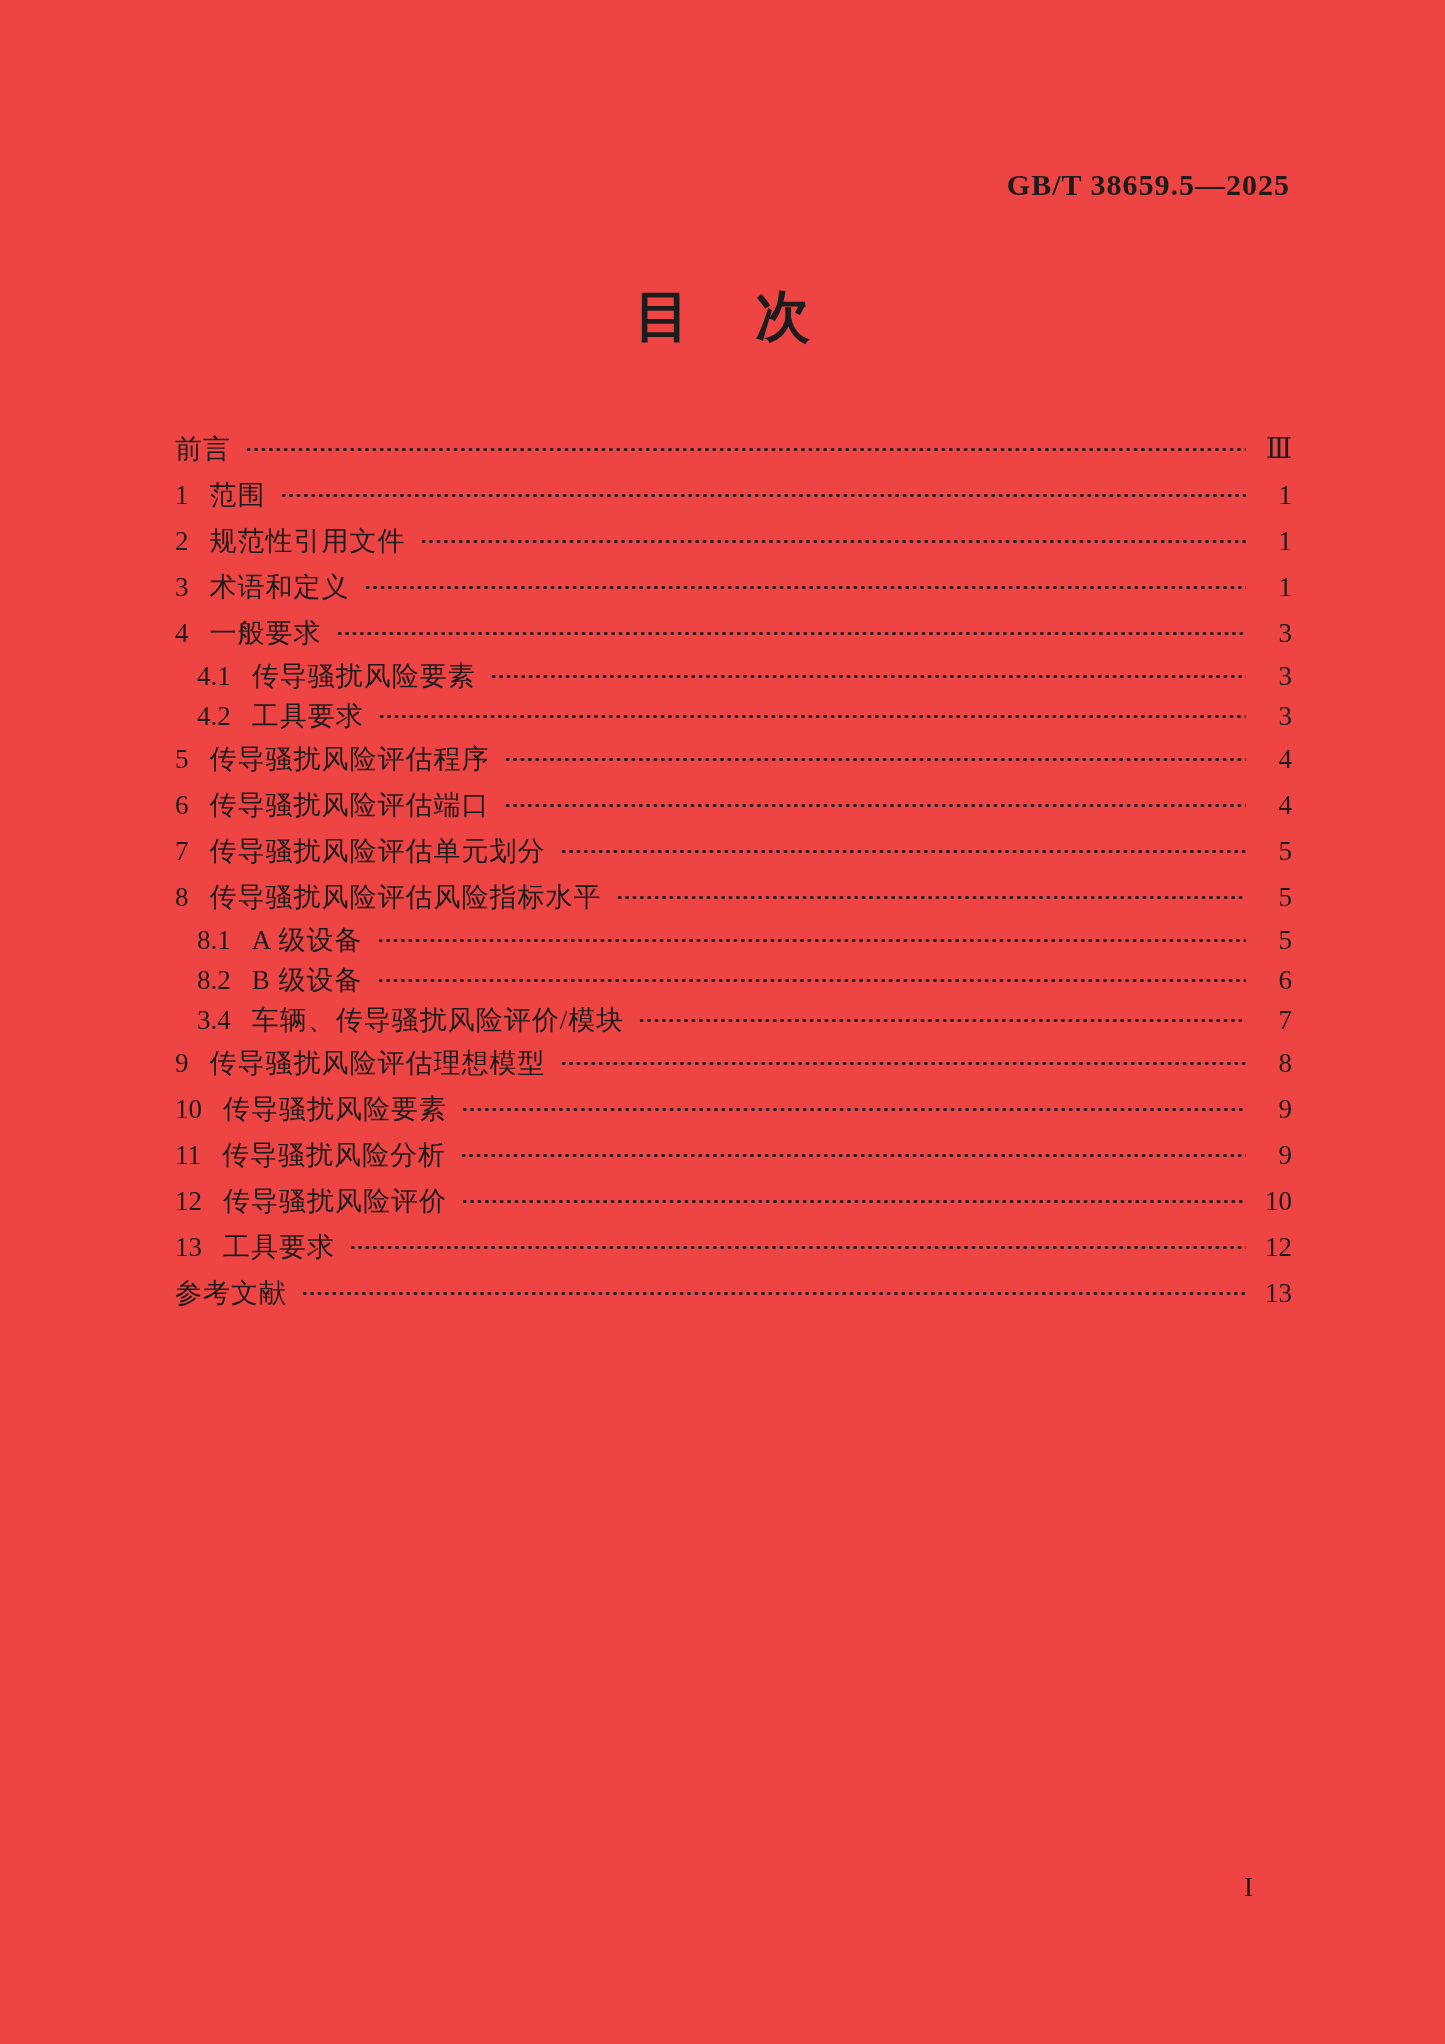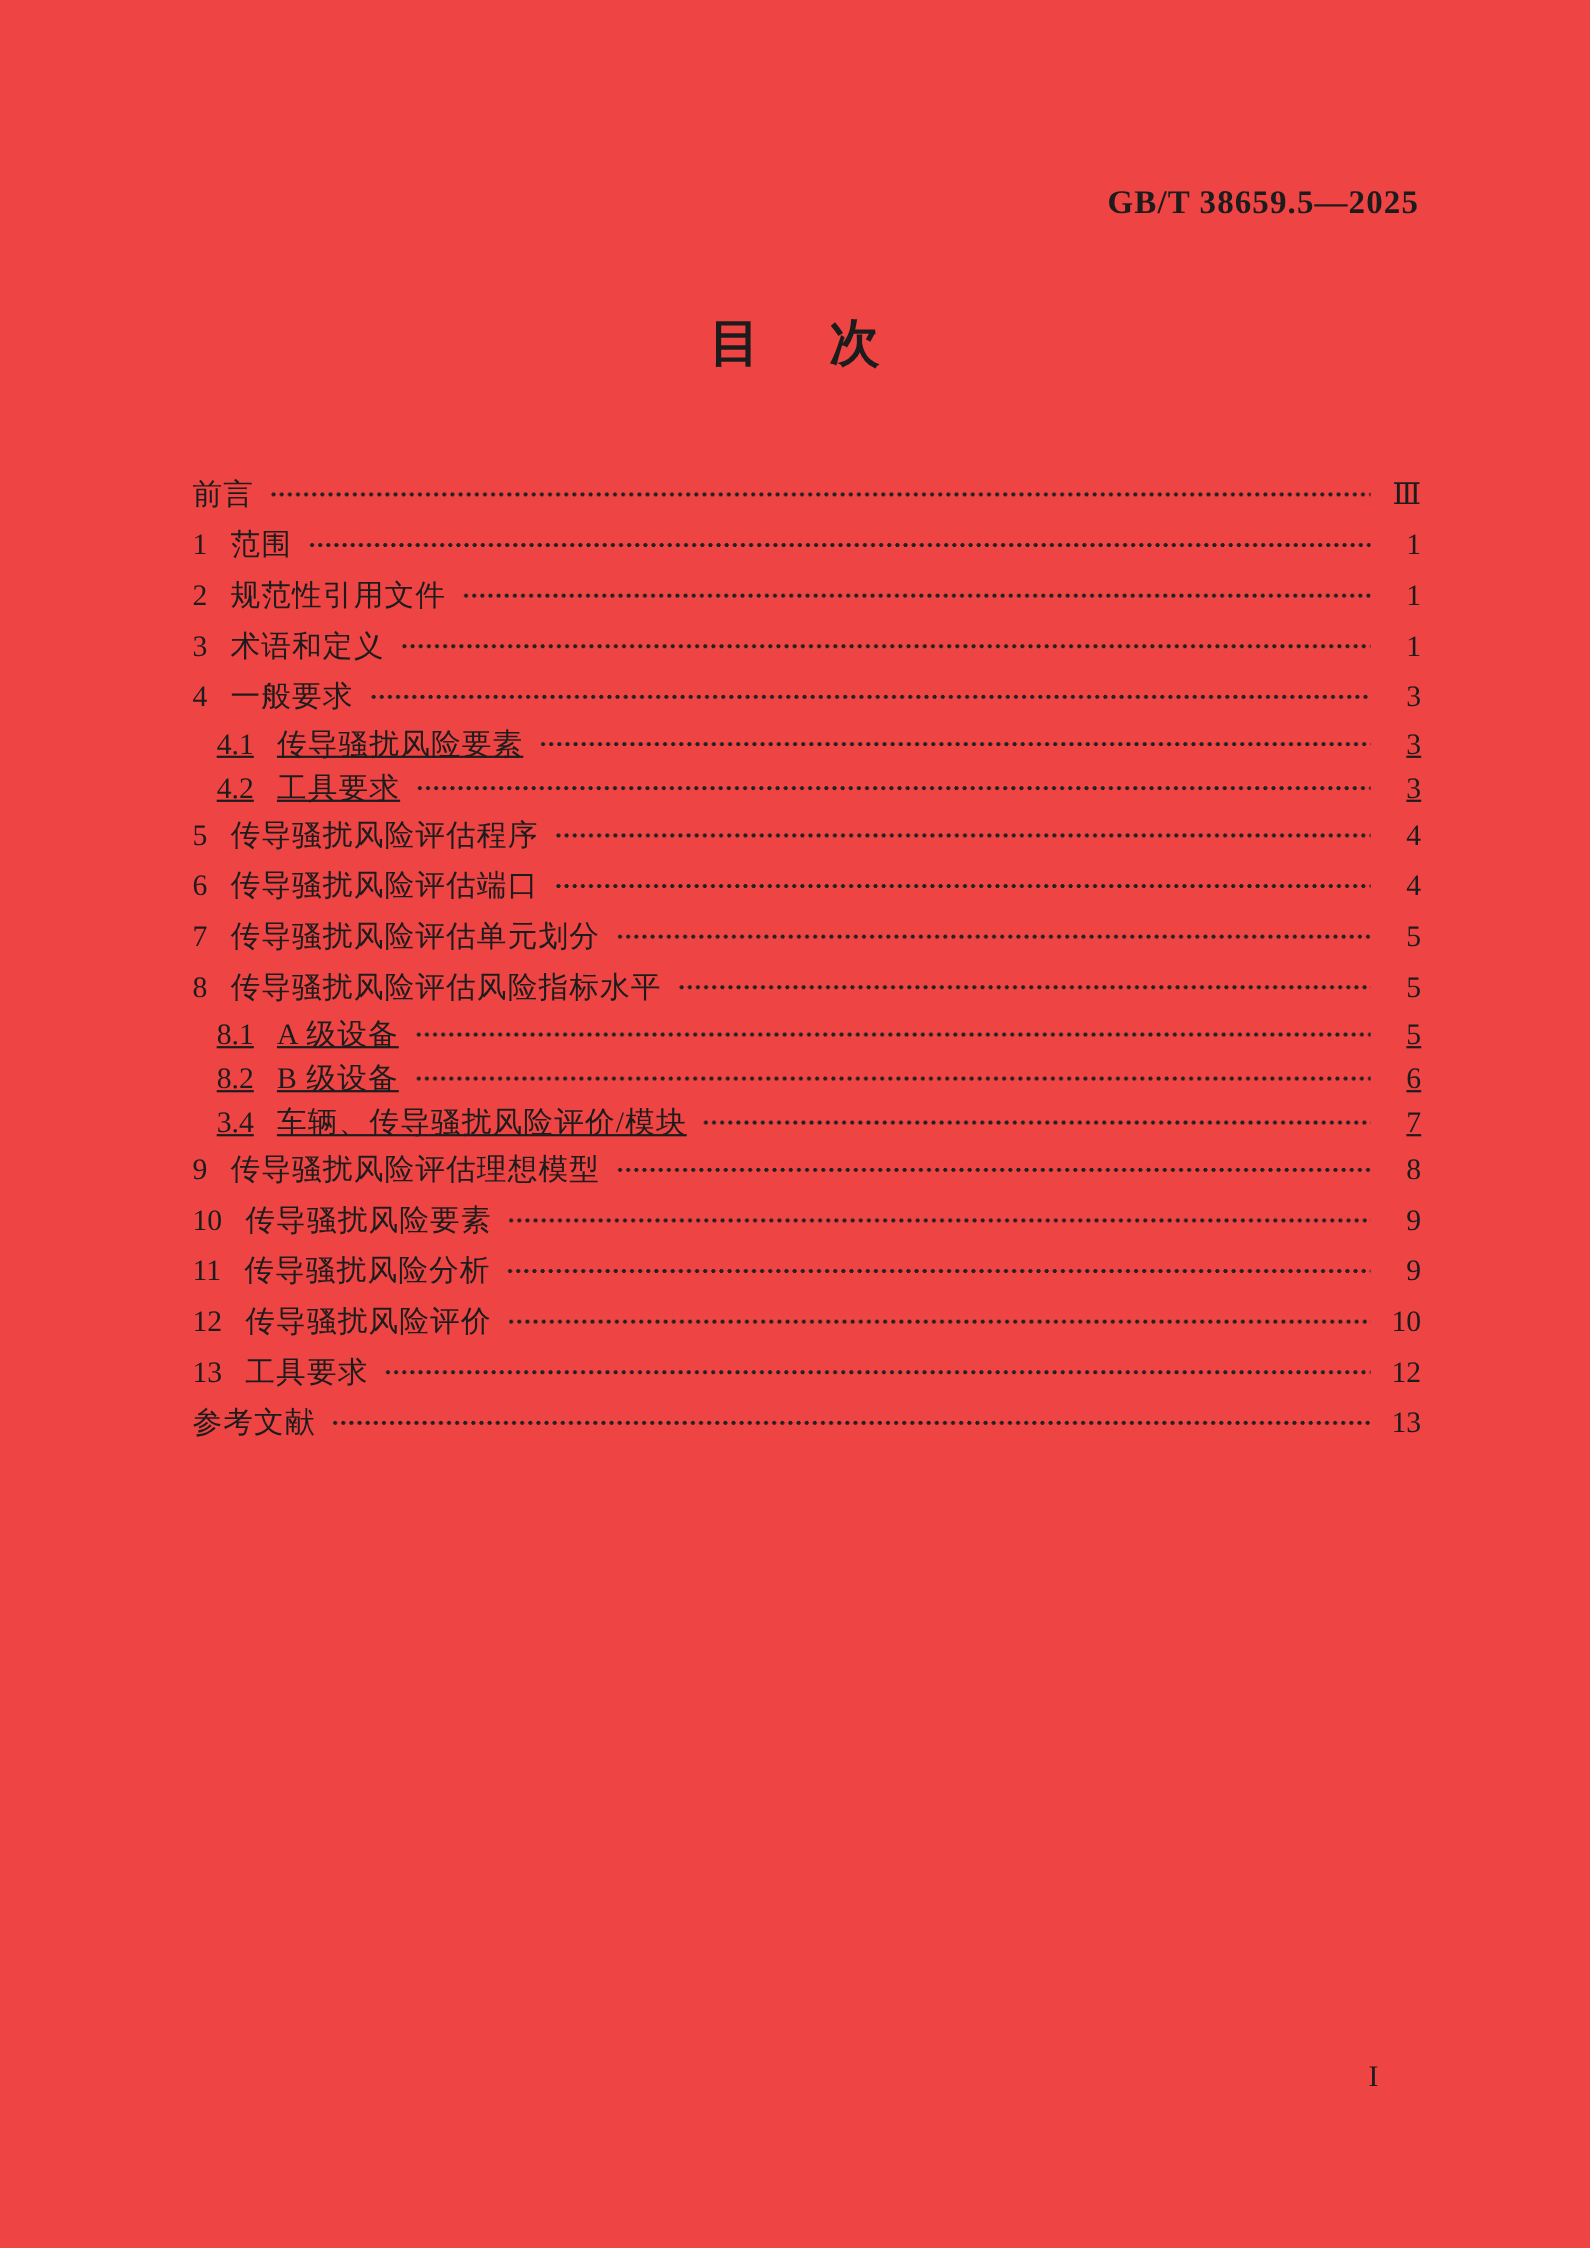--- a/index.html
+++ b/index.html
@@ -25,21 +25,21 @@
     font-weight: bold;
     letter-spacing: 1px;
     font-family: "Liberation Serif", "DejaVu Serif", serif;
   }
   .page-title {
     position: absolute;
     top: 286px;
     left: 0;
     width: 100%;
     text-align: center;
-    font-size: 46px;
+    font-size: 55px;
     line-height: 1.1;
     font-weight: bold;
     font-family: "Liberation Sans", "DejaVu Sans", sans-serif;
     word-spacing: 50px;
   }
   .toc {
     position: absolute;
     top: 426px;
     left: 175px;
     right: 153px;
@@ -47,21 +47,20 @@
   .toc-row {
     display: flex;
     align-items: center;
     height: 46px;
     font-size: 27px;
     line-height: 1;
   }
   .toc-row.level-2 {
     height: 40px;
     padding-left: 22px;
-    text-decoration: underline;
   }
   .toc-num {
     margin-right: 21px;
     white-space: nowrap;
   }
   .toc-label {
     white-space: nowrap;
     letter-spacing: 1px;
   }
   .toc-leader {

